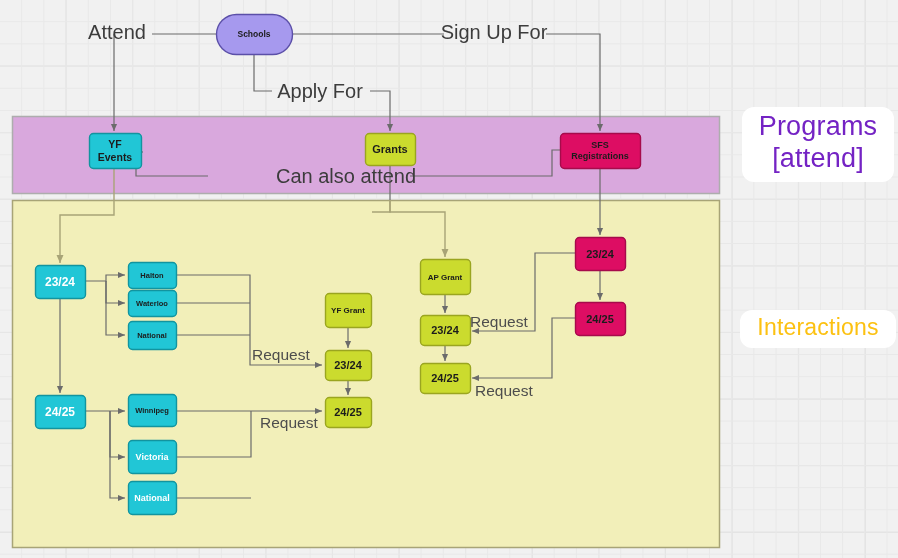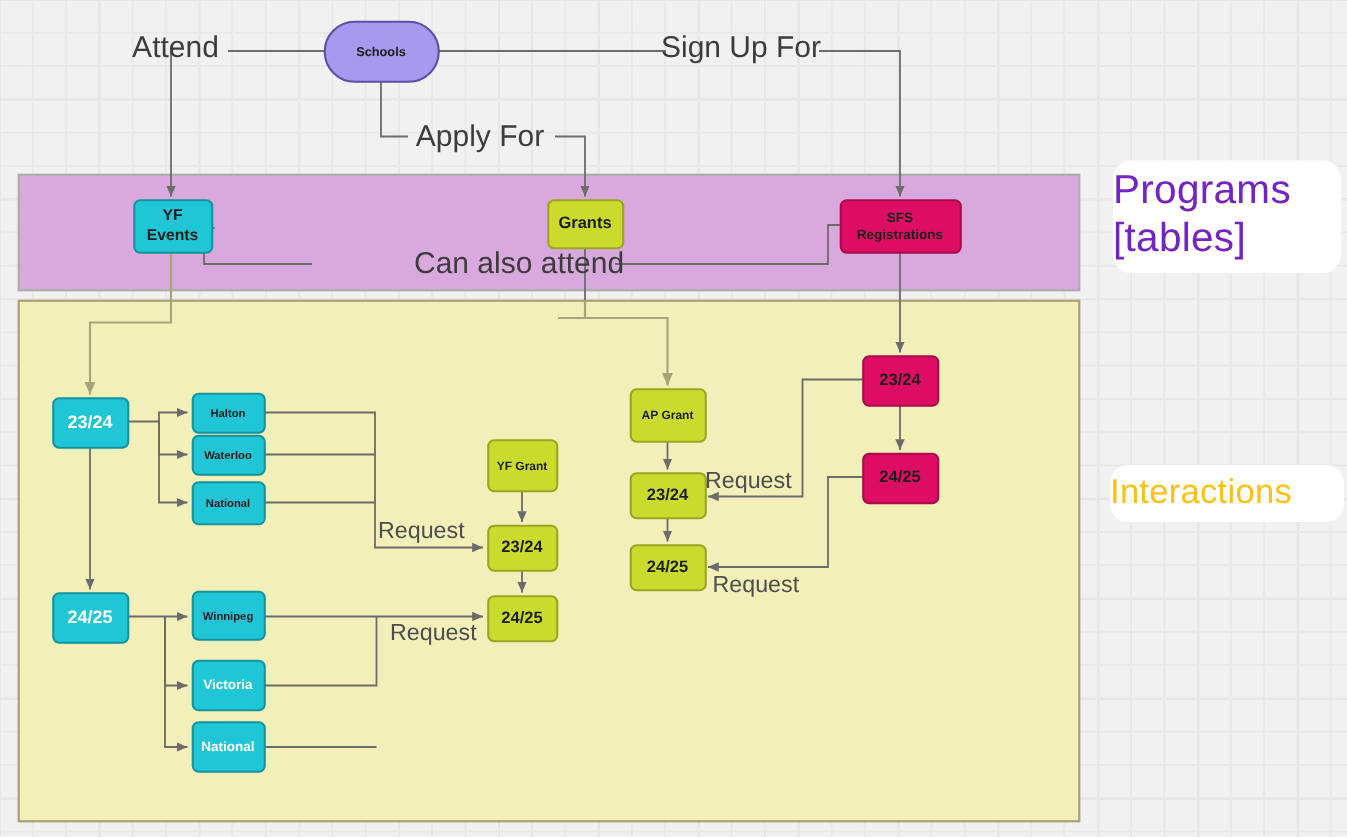--- a/index.html
+++ b/index.html
@@ -8,21 +8,21 @@
   #canvas{position:relative;width:898px;height:558px;
           background-color:#f1f1f1;
           background-image:
             linear-gradient(to right,#e8e8e8 1px,transparent 1px),
             linear-gradient(to bottom,#e8e8e8 1px,transparent 1px),
             linear-gradient(to right,#dcdcdc 1px,transparent 1px),
             linear-gradient(to bottom,#dcdcdc 1px,transparent 1px);
           background-size:22.2px 22.2px,22.2px 22.2px,66.6px 66.6px,66.6px 66.6px;
           background-position:-1px -1px,-1px -1px,-1px -1px,-1px -1px;}
   svg#diagram{position:absolute;left:0;top:0;width:898px;height:558px;}
-  .swimlane-label{position:absolute;background:#ffffff;text-align:left;
+  .swimlane-label{position:absolute;background:#ffffff;text-align:center;
                   line-height:1.18;letter-spacing:.2px;border-radius:12px;}
   .node-text{font-family:"Liberation Sans",sans-serif;font-weight:bold;
              text-anchor:middle;dominant-baseline:central;}
   .edge-label{font-family:"Liberation Sans",sans-serif;font-size:15.5px;
               fill:#4d4d4d;dominant-baseline:central;}
   .big-label{font-family:"Liberation Sans",sans-serif;font-size:20px;
              fill:#3c3c3c;dominant-baseline:central;}
   .conn{fill:none;stroke:#6b6b6b;stroke-width:1.2px;}
   .conn-olive{fill:none;stroke:#a8a477;stroke-width:1.4px;}
 </style>
@@ -191,21 +191,21 @@
         <text class="edge-label" x="252" y="354" font-size="15.5" text-anchor="start" fill="#4d4d4d">Request</text>
         <text class="edge-label" x="260" y="422" font-size="15.5" text-anchor="start" fill="#4d4d4d">Request</text>
         <text class="edge-label" x="470" y="321" font-size="15.5" text-anchor="start" fill="#4d4d4d">Request</text>
         <text class="edge-label" x="475" y="390" font-size="15.5" text-anchor="start" fill="#4d4d4d">Request</text>
       </g>
   </svg>
 
   <div class="swimlane-label" style="left:742px;top:107px;width:152px;padding:4px 0 7px 0;
               color:#7423c4;font-size:27px;">
     <div>Programs</div>
-    <div>[tables]</div>
+    <div>[attend]</div>
   </div>
 
   <div class="swimlane-label" style="left:740px;top:310px;width:156px;padding:4px 0 7px 0;
               color:#fcc111;font-size:23px;">
     <div>Interactions</div>
   </div>
 
 </div>
 
 </body></html>

